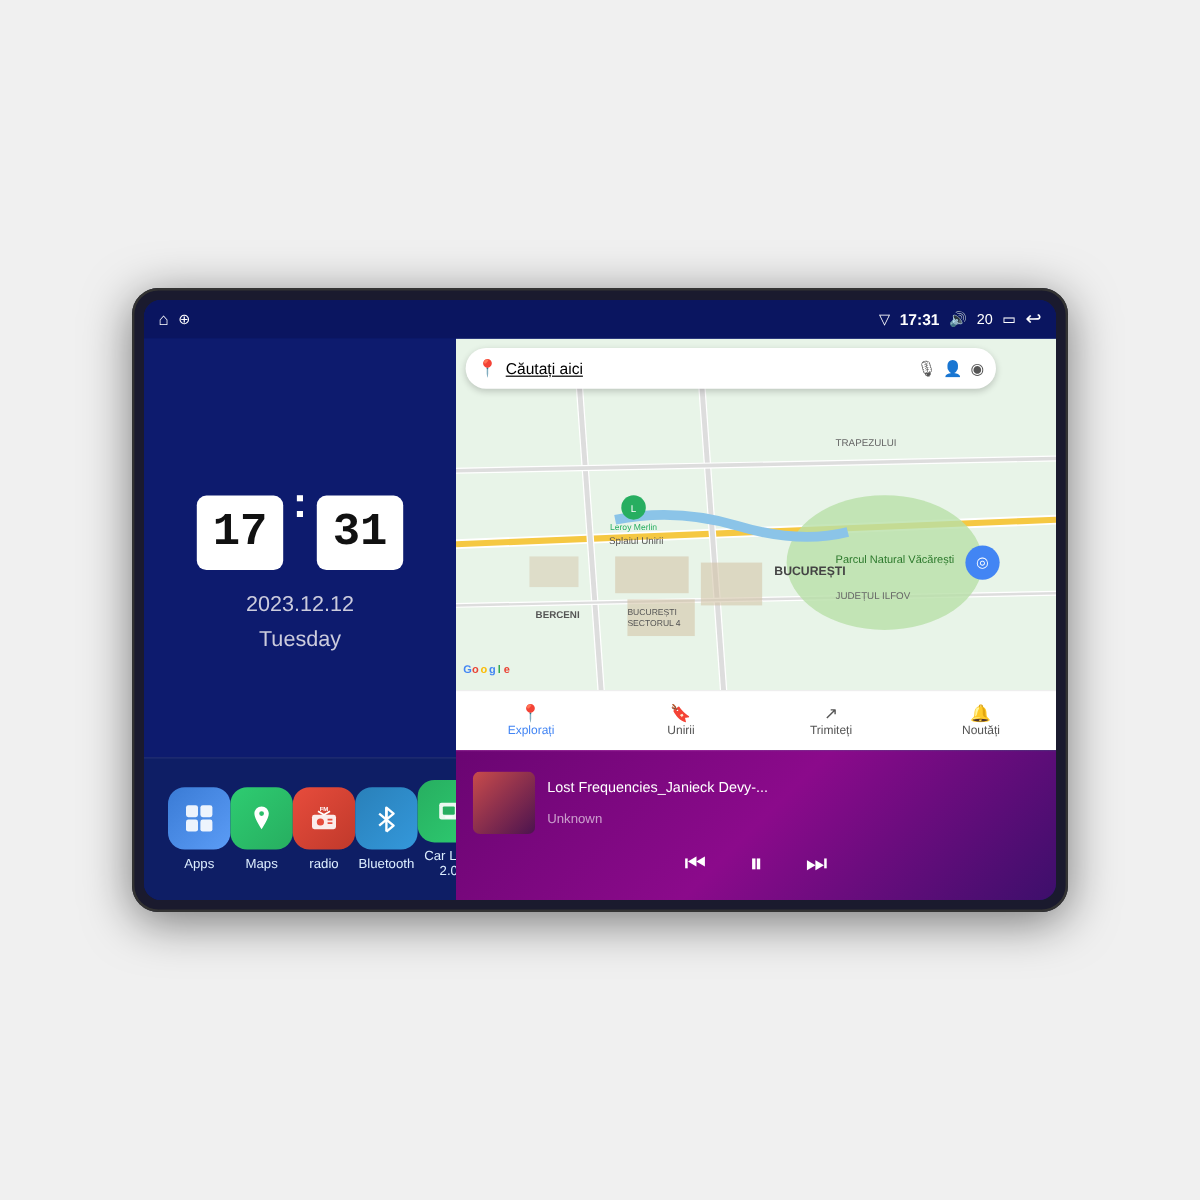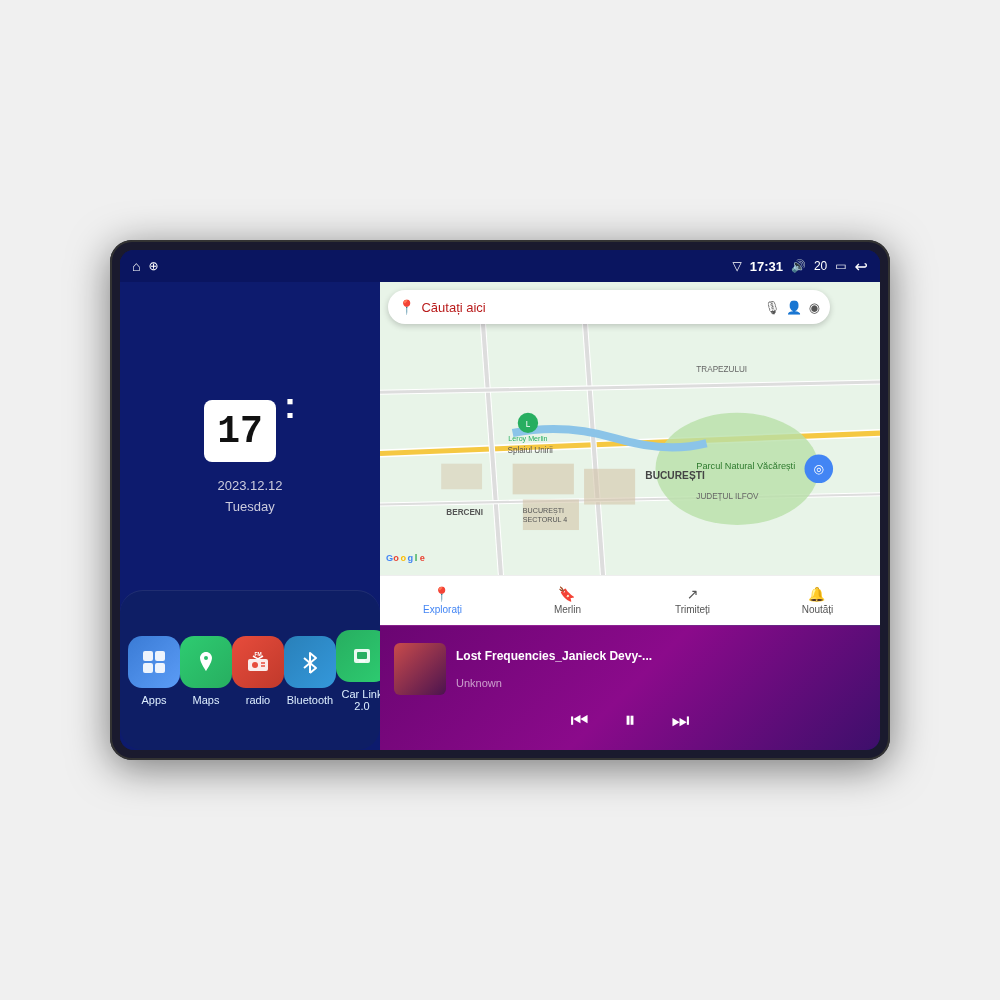--- a/index.html
+++ b/index.html
@@ -121,34 +121,33 @@
     .clock-separator {
       color: white;
       font-size: 36px;
       font-weight: bold;
       margin-bottom: 4px;
     }
 
     .clock-date {
       text-align: center;
       color: #ccd;
-      font-size: 13px;
+      font-size: 18px;
       line-height: 1.6;
     }
 
     
     .apps-dock {
-      height: 160px;
+      height: 119px;
       background: rgba(15, 30, 100, 0.85);
       display: flex;
       align-items: center;
       justify-content: space-around;
-      padding: 10px 8px;
+      padding: 10px 20px;
       border-top: 1px solid rgba(255,255,255,0.08);
-      border-radius: 23px;
     }
 
     .app-item {
       display: flex;
       flex-direction: column;
       align-items: center;
       gap: 6px;
       cursor: pointer;
       flex: 1;
     }
@@ -283,21 +282,21 @@
     }
 
     .music-info {
       flex: 1;
       overflow: hidden;
     }
 
     .music-title {
       color: white;
       font-size: 12px;
-      font-weight: 700;
+      font-weight: 400;
       white-space: nowrap;
       overflow: hidden;
       text-overflow: ellipsis;
     }
 
     .music-artist {
       color: rgba(255,255,255,0.6);
       font-size: 11px;
       margin-top: 14px;
     }
@@ -346,20 +345,21 @@
     </div>
 
     <div class="main-content">
 
       <div class="left-panel">
 
         <div class="clock-widget">
           <div class="clock-display">
             <div class="clock-block">17</div>
             <div class="clock-separator">:</div>
+            <div class="clock-block">31</div>
           </div>
           <div class="clock-date">
             <div>2023.12.12</div>
             <div>Tuesday</div>
           </div>
         </div>
 
         <div class="apps-dock">
 
           <div class="app-item">
@@ -472,35 +472,35 @@
             <text x="430" y="159" font-size="12" text-anchor="middle" fill="white">◎</text>
 
             <circle cx="145" cy="110" r="10" fill="#27ae60"></circle>
             <text x="145" y="114" text-anchor="middle" font-size="8" fill="white">L</text>
             <text x="145" y="128" text-anchor="middle" font-size="7" fill="#27ae60">Leroy Merlin</text>
           </svg>
 
           
           <div class="map-search-bar">
             <span class="map-pin-icon">📍</span>
-            <span style="color:#b91c1c;font-size:13px;">Căutați aici</span>
+            <span style="color:#000000;font-size:13px;text-decoration:underline;">Căutați aici</span>
             <span style="margin-left:auto;font-size:13px;">🎙</span>
             <span style="font-size:13px;">👤</span>
             <span style="font-size:13px;">◉</span>
           </div>
 
           
           <div class="map-nav-bar">
             <div class="map-nav-item active">
               <span class="map-nav-icon">📍</span>
               <span>Explorați</span>
             </div>
             <div class="map-nav-item">
               <span class="map-nav-icon">🔖</span>
-              <span>Merlin</span>
+              <span>Unirii</span>
             </div>
             <div class="map-nav-item">
               <span class="map-nav-icon">↗</span>
               <span>Trimiteți</span>
             </div>
             <div class="map-nav-item">
               <span class="map-nav-icon">🔔</span>
               <span>Noutăți</span>
             </div>
           </div>

